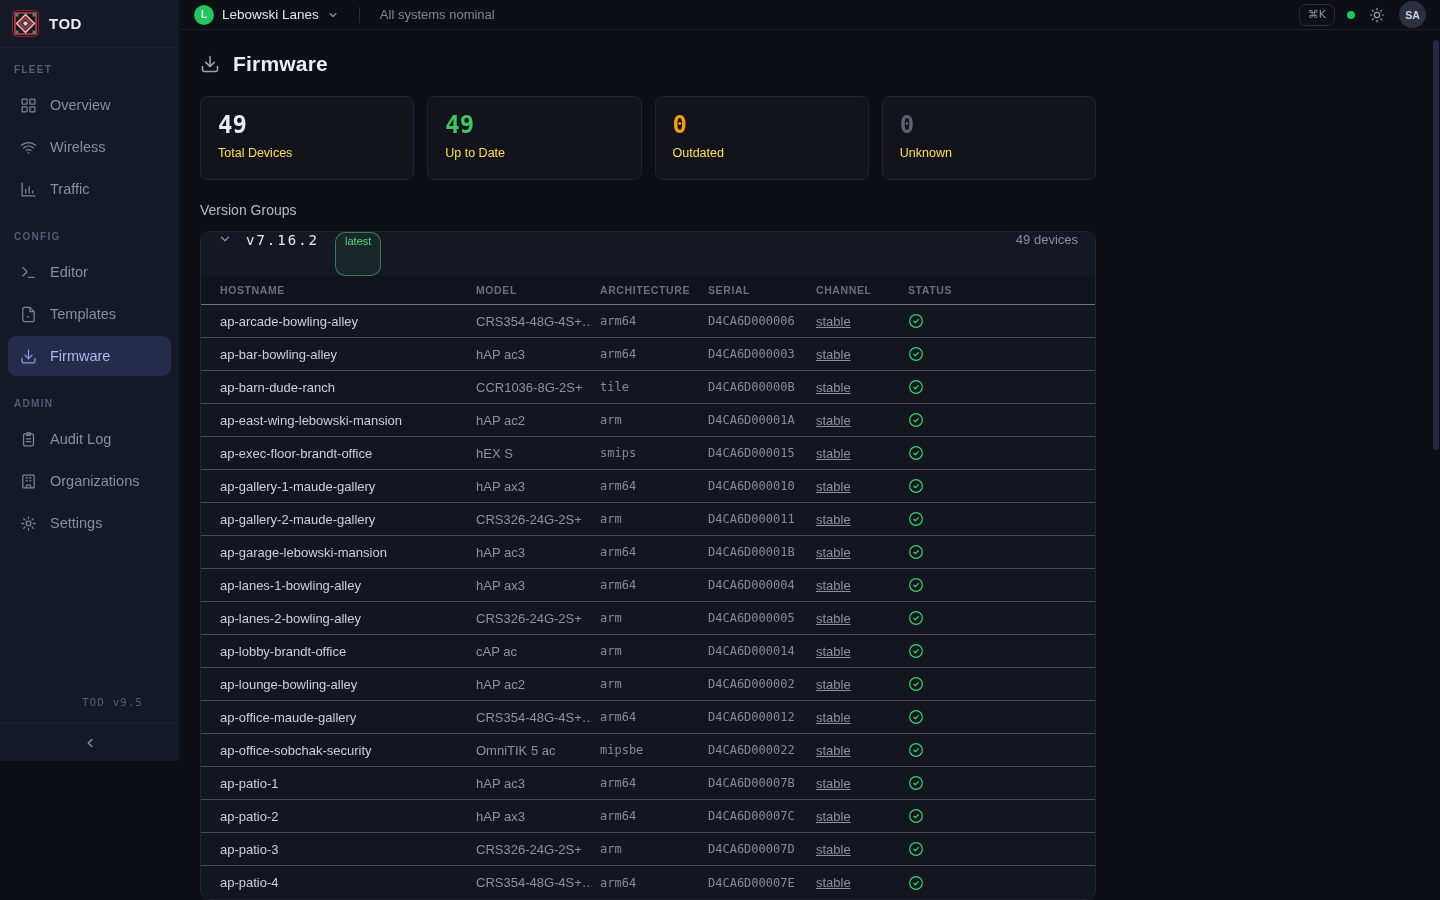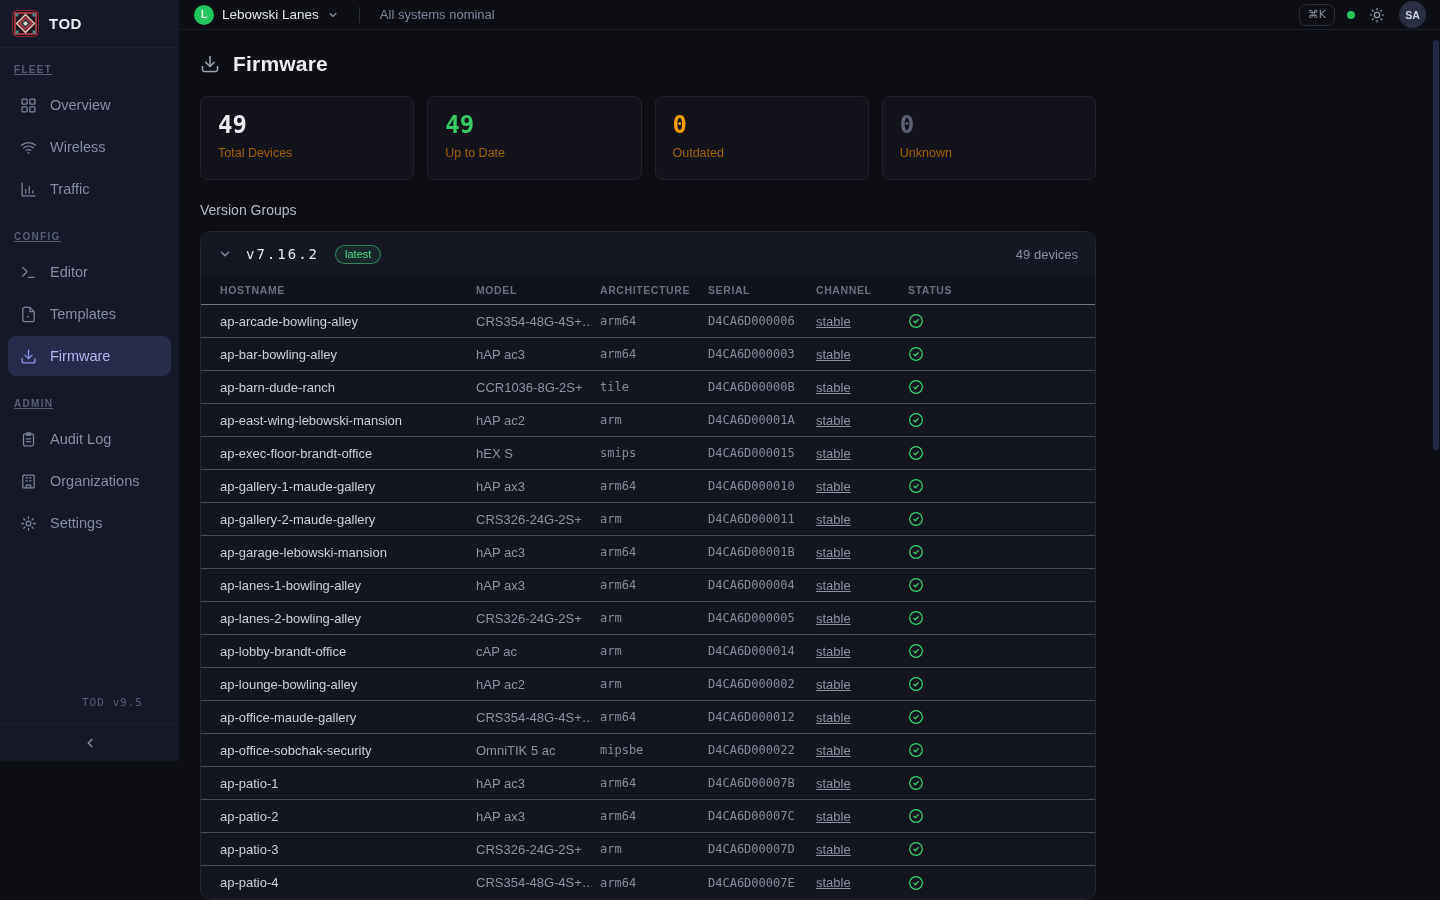--- a/index.html
+++ b/index.html
@@ -22,21 +22,21 @@
   .logo-row {
     height:48px; display:flex; align-items:center; gap:10px;
     padding:0 12px; border-bottom:1px solid #1e2233;
   }
   .logo-mark { width:27px; height:27px; border-radius:4px; display:block; }
   .brand-name { font-size:15px; font-weight:bold; letter-spacing:0.5px; color:#eceef3; }
 
   .nav { flex:1; padding-top:16px; overflow:hidden; }
   .nav-section-label {
     font-size:10px; letter-spacing:1.3px; color:#575d75; font-weight:bold;
-    padding:0 14px; margin:22px 0 10px 0; text-transform:uppercase;text-decoration:underline;
+    padding:0 14px; margin:22px 0 10px 0; text-transform:uppercase;
   }
   .nav-section:first-child .nav-section-label { margin-top:0; }
   .nav-item {
     height:40px; margin:2px 8px; padding:0 12px; border-radius:8px;
     display:flex; align-items:center; gap:13px;
     color:#878da2; font-size:14.5px; cursor:pointer;
   }
   .nav-item .nv-ic { width:17px; height:17px; display:flex; color:#7b8196; }
   .nav-item.active { background:#262b49; color:#b0b6f5; }
   .nav-item.active .nv-ic { color:#8f97ec; }
@@ -83,30 +83,30 @@
   .content { padding:22px 0 0 20px; }
   .page-title-row { display:flex; align-items:center; gap:13px; color:#9aa0ae; }
   .page-title { font-size:21px; font-weight:600; color:#eceef3; letter-spacing:0.2px; }
 
   .stats-row { display:flex; gap:13px; margin-top:20px; width:896px; }
   .stat-card {
     flex:1; height:84px; background:#12131b; border:1px solid #212430;
     border-radius:8px; padding:15px 17px;
   }
   .stat-value { font-family:"DejaVu Sans Mono", monospace; font-size:24px; font-weight:bold; line-height:1.1; }
-  .stat-label { font-size:12.5px; color:#a16207; margin-top:8px; }
+  .stat-label { font-size:12.5px; color:#fde047; margin-top:8px; }
 
   .section-label { margin-top:22px; font-size:14px; color:#b6bac6; }
 
   .group-card {
     width:896px; margin-top:13px; background:#13151f;
     border:1px solid #232531; border-radius:10px; overflow:hidden;
   }
   .group-header {
-    height:44px; display:flex; align-items:center; padding:0 17px 0 17px; gap:10px;
+    height:44px; display:flex; padding:0 17px 0 17px; gap:10px;
     background:#151723; cursor:pointer;
   }
   .group-version { font-size:14px; letter-spacing:2px; color:#e8eaf0; margin-left:4px; }
   .badge-latest {
     font-size:11px; color:#4ade80; border:1px solid rgba(74,222,128,0.5);
     background:rgba(74,222,128,0.08); border-radius:10px; padding:2px 9px 3px 9px;
     margin-left:6px;
   }
   .group-spacer { flex:1; }
   .group-count { font-size:13px; color:#8a8fa0; }

